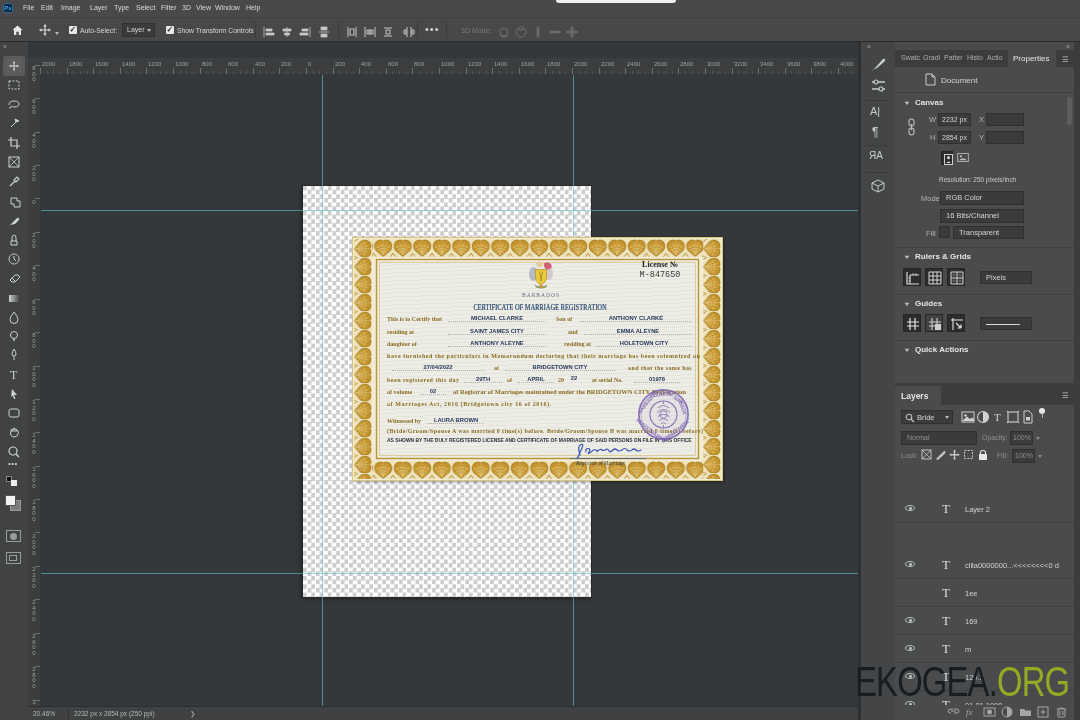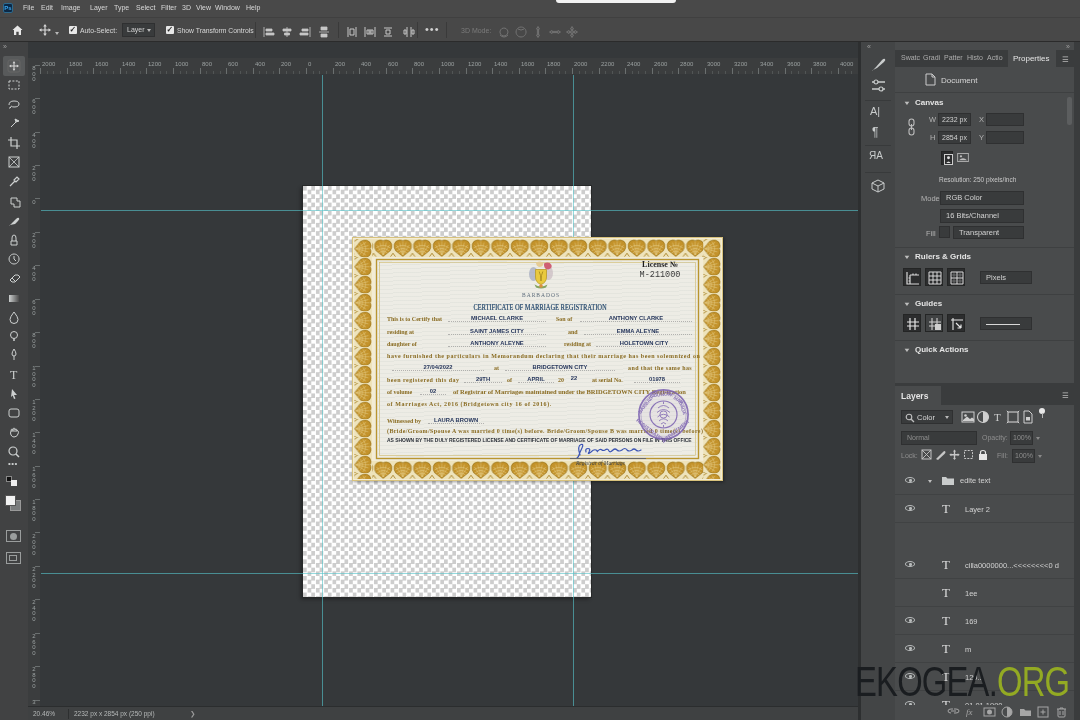--- a/index.html
+++ b/index.html
@@ -512,21 +512,21 @@
         <rect width="367" height="18" fill="url(#gp)"></rect>
       </svg>
 <svg style="left:2px; top:2px;" width="18" height="240" viewBox="0 0 18 240">
         <rect width="18" height="240" fill="url(#gpv)"></rect>
       </svg>
 <svg style="left:351px; top:2px;" width="18" height="240" viewBox="0 0 18 240">
         <rect width="18" height="240" fill="url(#gpv)"></rect>
       </svg>
 <div class="abs" style="left:26px; top:24px; width:319px; height:196px;background:repeating-linear-gradient(178deg, rgba(190,198,192,0.18) 0 1px, rgba(255,255,255,0) 1px 4px);"></div>
 <div class="abs" style="left:258px; top:23px; width:100px; text-align:center; font-family:'Liberation Serif',serif;font-size:8px; font-weight:bold; color:#1d1d1d;">License №</div>
-<div class="abs" style="left:258px; top:33px; width:100px; text-align:center; font-family:'Liberation Mono',monospace;font-size:8.5px; color:#3a3a3a;">M-211000</div>
+<div class="abs" style="left:258px; top:33px; width:100px; text-align:center; font-family:'Liberation Mono',monospace;font-size:8.5px; color:#3a3a3a;">M-847650</div>
 <svg style="left:174px; top:24px; filter:blur(0.35px);" width="30" height="30" viewBox="0 0 30 30">
         <ellipse cx="7.5" cy="13" rx="4.5" ry="7" fill="#9aa2ba" opacity="0.65"></ellipse>
         <ellipse cx="22.5" cy="12" rx="4.5" ry="7" fill="#c3b2bb" opacity="0.6"></ellipse>
         <path d="M18 2.5 Q23 0 25.5 4 Q26.5 7.5 22 8.5 Q17.5 8 18 2.5" fill="#cf6074"></path>
         <path d="M10 1.5 Q15 -1 17.5 2.5 Q17 6 13 6 Q10 5 10 1.5" fill="#e5cc96"></path>
         <path d="M9.5 8.5 H20.5 V16 Q20.5 21.5 15 23.5 Q9.5 21.5 9.5 16 Z" fill="#e9c93e" stroke="#b99a28" stroke-width="0.8"></path>
         <path d="M13.2 10.5 Q15 14 15 20 M16.8 10.5 Q15 14 15 20" stroke="#a88a20" stroke-width="0.9" fill="none"></path>
         <path d="M8.5 23.5 Q15 27.5 21.5 23.5 L20 26.5 Q15 28.5 10 26.5 Z" fill="#86a562"></path>
         <circle cx="15" cy="25" r="1.8" fill="#d89040"></circle>
       </svg>
@@ -729,21 +729,21 @@
           <div class="abs" style="left:0; top:3px; width:46px; height:19px; background:#494b4c;">
             <span style="position:absolute; left:6px; top:5px; font-size:8.5px; color:#e4e4e4; font-weight:bold;">Layers</span>
           </div>
           <span class="abs" style="left:167px; top:8px; color:#b9b9b9; font-size:7.5px;">☰</span>
         </div>
 <div class="field" style="left:6px; top:27px; width:52px; height:14px;">
           <svg style="position:absolute; left:3px; top:2px;" width="10" height="10" viewBox="0 0 10 10">
             <circle cx="4" cy="4" r="2.8" fill="none" stroke="#c0c0c0" stroke-width="1.1"></circle>
             <path d="M6.2 6.2 L9 9" stroke="#c0c0c0" stroke-width="1.3"></path>
           </svg>
-          <span style="position:absolute; left:15px; top:2px; color:#d6d6d6;">Color</span>
+          <span style="position:absolute; left:15px; top:2px; color:#d6d6d6;">Bride</span>
           <div class="tri" style="right:3px; top:5px;"></div>
         </div>
 <svg style="left:66px; top:27px;" width="14" height="14" viewBox="0 0 14 14">
           <rect x="1" y="2" width="12" height="10" fill="none" stroke="#cfcfcf"></rect>
           <circle cx="4.5" cy="5.5" r="1.3" fill="#cfcfcf"></circle>
           <path d="M2 10 L6 6.5 L9 9 L11 7.5 L13 9 V11 H2 Z" fill="#cfcfcf"></path>
         </svg>
 <svg style="left:81px; top:27px;" width="14" height="14" viewBox="0 0 14 14">
           <circle cx="7" cy="7" r="5.5" fill="none" stroke="#cfcfcf" stroke-width="1.1"></circle>
           <path d="M7 1.5 A5.5 5.5 0 0 1 7 12.5 Z" fill="#cfcfcf"></path>
@@ -779,28 +779,20 @@
 <svg style="left:68px; top:66px;" width="11" height="12" viewBox="0 0 11 12">
           <rect x="1.5" y="1.5" width="8" height="8" fill="none" stroke="#c6c6c6" stroke-dasharray="2 1.2"></rect>
         </svg>
 <svg style="left:82px; top:66px;" width="11" height="12" viewBox="0 0 11 12">
           <rect x="2" y="5" width="8" height="6" fill="#e6e6e6"></rect>
           <path d="M3.5 5 V3.5 Q3.5 1.5 6 1.5 Q8.5 1.5 8.5 3.5 V5" fill="none" stroke="#e6e6e6" stroke-width="1.2"></path>
         </svg>
 <span class="abs" style="left:102px; top:69px; font-size:7px; color:#8f8f8f;">Fill:</span>
 <div class="field" style="left:117px; top:66px; width:23px; height:14px; line-height:12px; padding-left:2px; color:#8f8f8f; font-size:7px;">100%</div>
 <div class="tri abs" style="left:143px; top:72px; border-top-color:#8a8a8a;"></div>
-<div class="lrow" style="top:84px;">
-<div class="eye" style="left:10px; top:10px;"></div>
-<div class="tri abs" style="left:33px; top:13px; border-top-color:#c0c0c0;"></div>
-<svg style="left:46px; top:8px;" width="14" height="11" viewBox="0 0 14 11">
-            <path d="M1 2 H5 L6.5 3.5 H13 V10 H1 Z" fill="#c9cccc"></path>
-          </svg>
-<span class="lname" style="left:65px; top:9px;">edite text</span>
-</div>
 <div class="lrow" style="top:112px;">
 <div class="eye" style="left:10px; top:10px;"></div>
 <span class="lT" style="left:47px; top:6px;">T</span>
 <span class="lname" style="left:70px; top:10px;">Layer 2</span>
 </div>
 <div class="lrow" style="top:168px;">
 <div class="eye" style="left:10px; top:10px;"></div>
 <span class="lT" style="left:47px; top:6px;">T</span>
 <span class="lname" style="left:70px; top:10px;">cilla0000000...&lt;&lt;&lt;&lt;&lt;&lt;&lt;&lt;0 d</span>
 </div>

